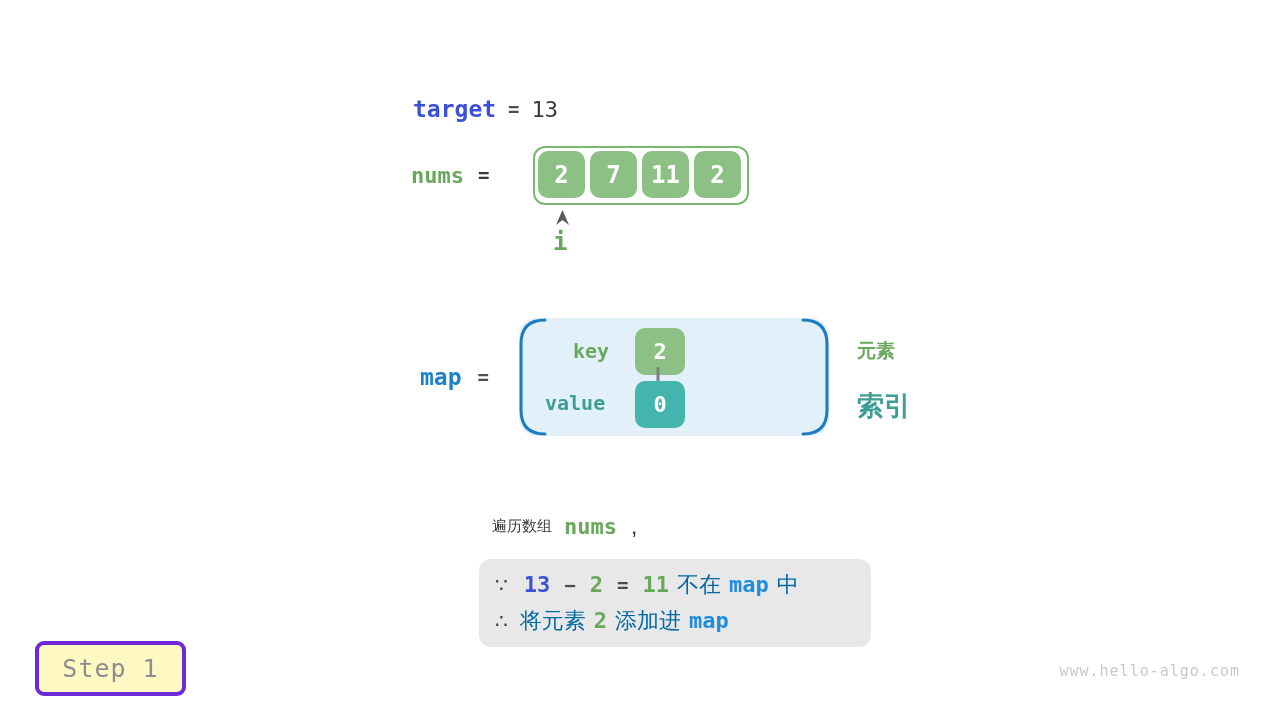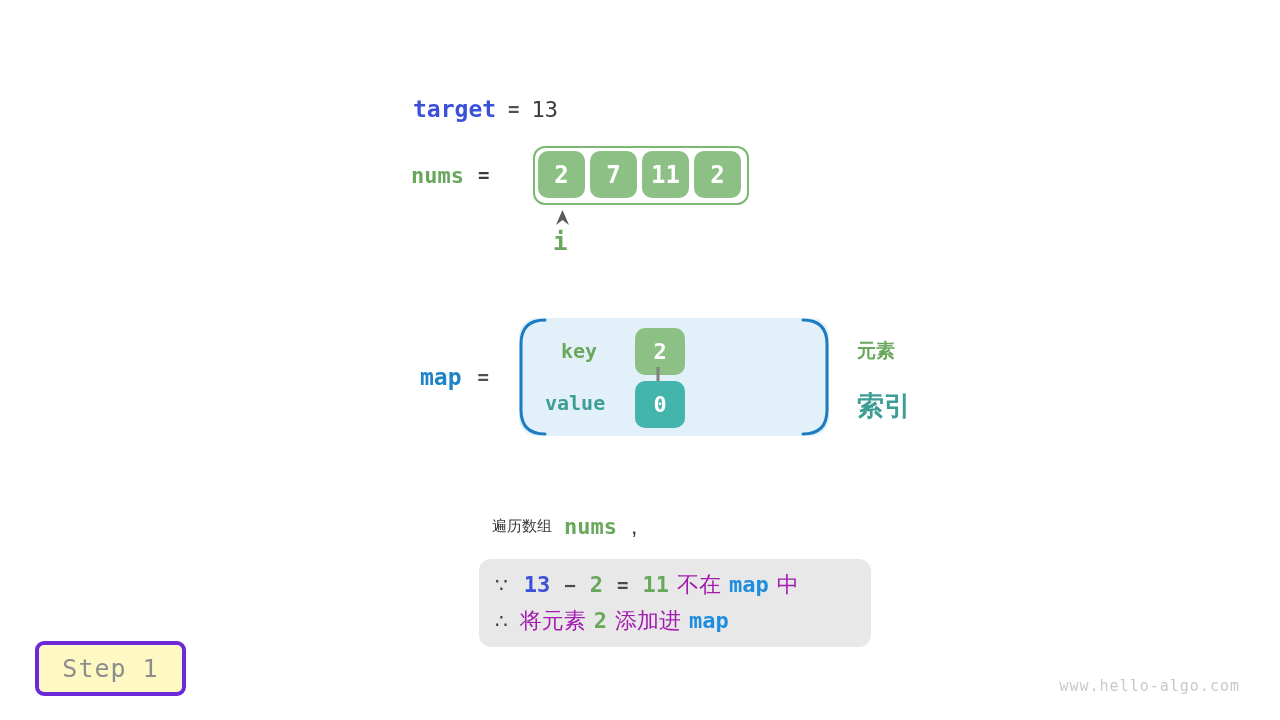--- a/index.html
+++ b/index.html
@@ -29,21 +29,21 @@
   .caret{left:556px;top:210px;width:13px;height:15px}
   .i-label{left:553px;top:228px;font-size:24px;font-weight:bold;color:var(--green-text,#69a85c)}
 
   
   .map-label-row{left:420px;top:362px;height:30px}
   .map-label{font-size:23px;font-weight:bold;color:var(--map-blue,#1d82c8)}
   .map-eq{font-size:19px;font-weight:bold;color:#4f4f4f;margin:0 0 0 16px}
   .map-container{left:519px;top:318px;width:310px;height:118px;
                  background:var(--light-blue-bg,#e2f0f9);border-radius:18px}
   .map-brackets{left:519px;top:318px;width:310px;height:118px}
-  .key-label{left:561px;top:339px;font-size:20px;font-weight:bold;color:var(--green-text,#69a85c)}
+  .key-label{left:573px;top:339px;font-size:20px;font-weight:bold;color:var(--green-text,#69a85c)}
   .key-box{left:635px;top:328px;width:50px;height:47px;border-radius:10px;
            background:var(--green-box,#8cc084);color:#fff;font-size:22px;font-weight:bold;
            display:flex;align-items:center;justify-content:center}
   .value-label{left:545px;top:391px;font-size:20px;font-weight:bold;color:var(--teal-text,#3d9e95)}
   .value-box{left:635px;top:381px;width:50px;height:47px;border-radius:10px;
              background:var(--teal-box,#44b5ac);color:#fff;font-size:22px;font-weight:bold;
              display:flex;align-items:center;justify-content:center}
   .kv-arrow{left:650px;top:367px;width:16px;height:30px}
   .element-label{left:857px;top:338px;font-size:19px;font-weight:bold;color:var(--green-text,#69a85c)}
   .index-label{left:857px;top:388px;font-size:27px;font-weight:bold;color:var(--teal-text,#3d9e95)}
@@ -53,34 +53,34 @@
   .caption-text{font-size:15px;color:#3b3b3b}
   .caption-code{font-size:22px;font-weight:bold;color:var(--green-text,#69a85c);margin:0 8px 0 12px}
   .caption-comma{font-size:23px;color:#3b3b3b;margin-left:6px}
 
   
   .note-box{left:479px;top:559px;width:392px;height:88px;
             background:var(--gray-box-bg,#e8e8e8);border-radius:12px;
             padding:8px 0 0 16px;box-sizing:border-box}
   .note-line{line-height:36px;white-space:nowrap;display:flex;align-items:center}
   .sym{font-size:20px;color:#3b3b3b;margin-right:10px}
-  .cjk{font-size:22px;color:#a21caf;margin:0 2px}
+  .cjk{font-size:22px;color:#0369a1;margin:0 2px}
   .op{font-size:19px;font-weight:bold;color:#4a4a4a;margin:0 8px}
   .num-blue{font-size:22px;font-weight:bold;color:var(--royal-blue,#3b50d9);margin:0 6px}
   .num-green{font-size:22px;font-weight:bold;color:var(--green-text,#4d9e3f);margin:0 6px}
   .code-blue{font-size:22px;font-weight:bold;color:var(--map-blue-bright,#1e8de0);margin:0 6px}
 
   
   .step-badge{left:35px;top:641px;width:143px;height:47px;background:#fef9c3;
               border:4px solid #6d28d9;border-radius:9px;
               display:flex;align-items:center;justify-content:center;
               font-size:25px;font-weight:normal;color:var(--step-gray,#8d8d8d);letter-spacing:1px}
 
   
-  .watermark{right:40px;top:677px;font-size:15px;color:var(--watermark-gray,#c9c9c9);letter-spacing:1px}
+  .watermark{right:40px;top:662px;font-size:15px;color:var(--watermark-gray,#c9c9c9);letter-spacing:1px}
 </style>
 </head>
 <body>
 
 <div class="canvas">
 
   <div class="abs row target-row">
     <span class="mono target-label">target</span>
     <span class="mono eq">=</span>
     <span class="mono target-value">13</span>

